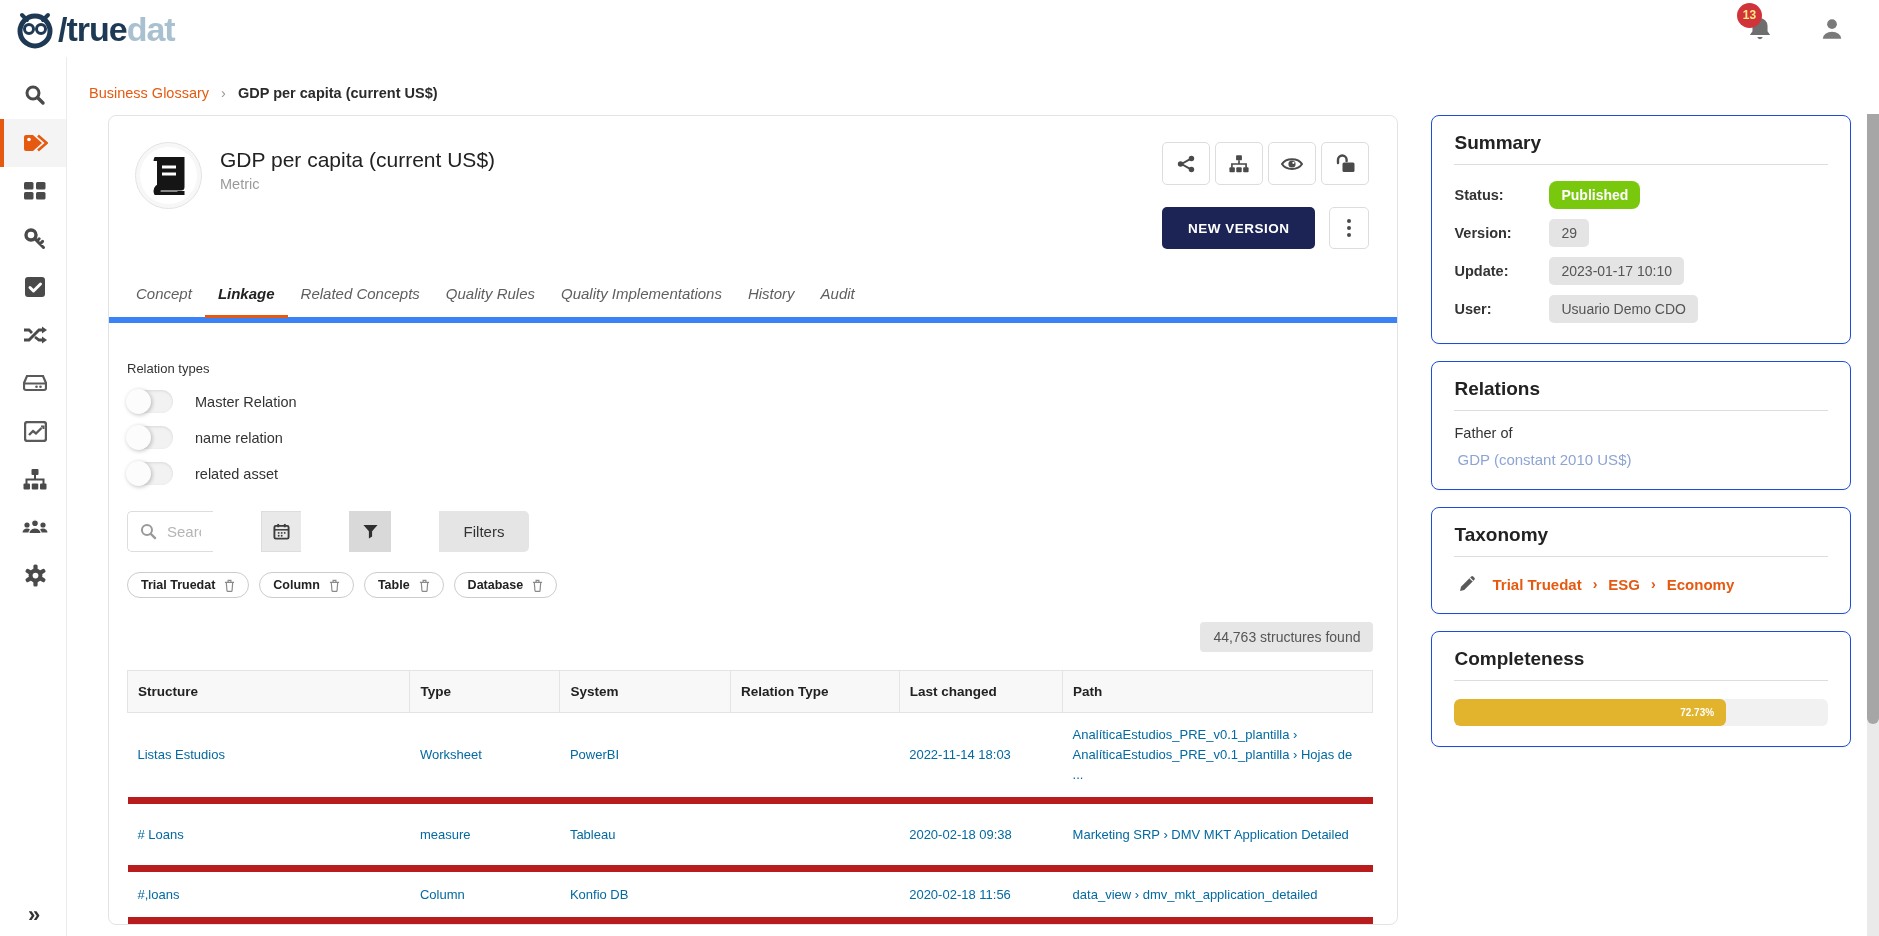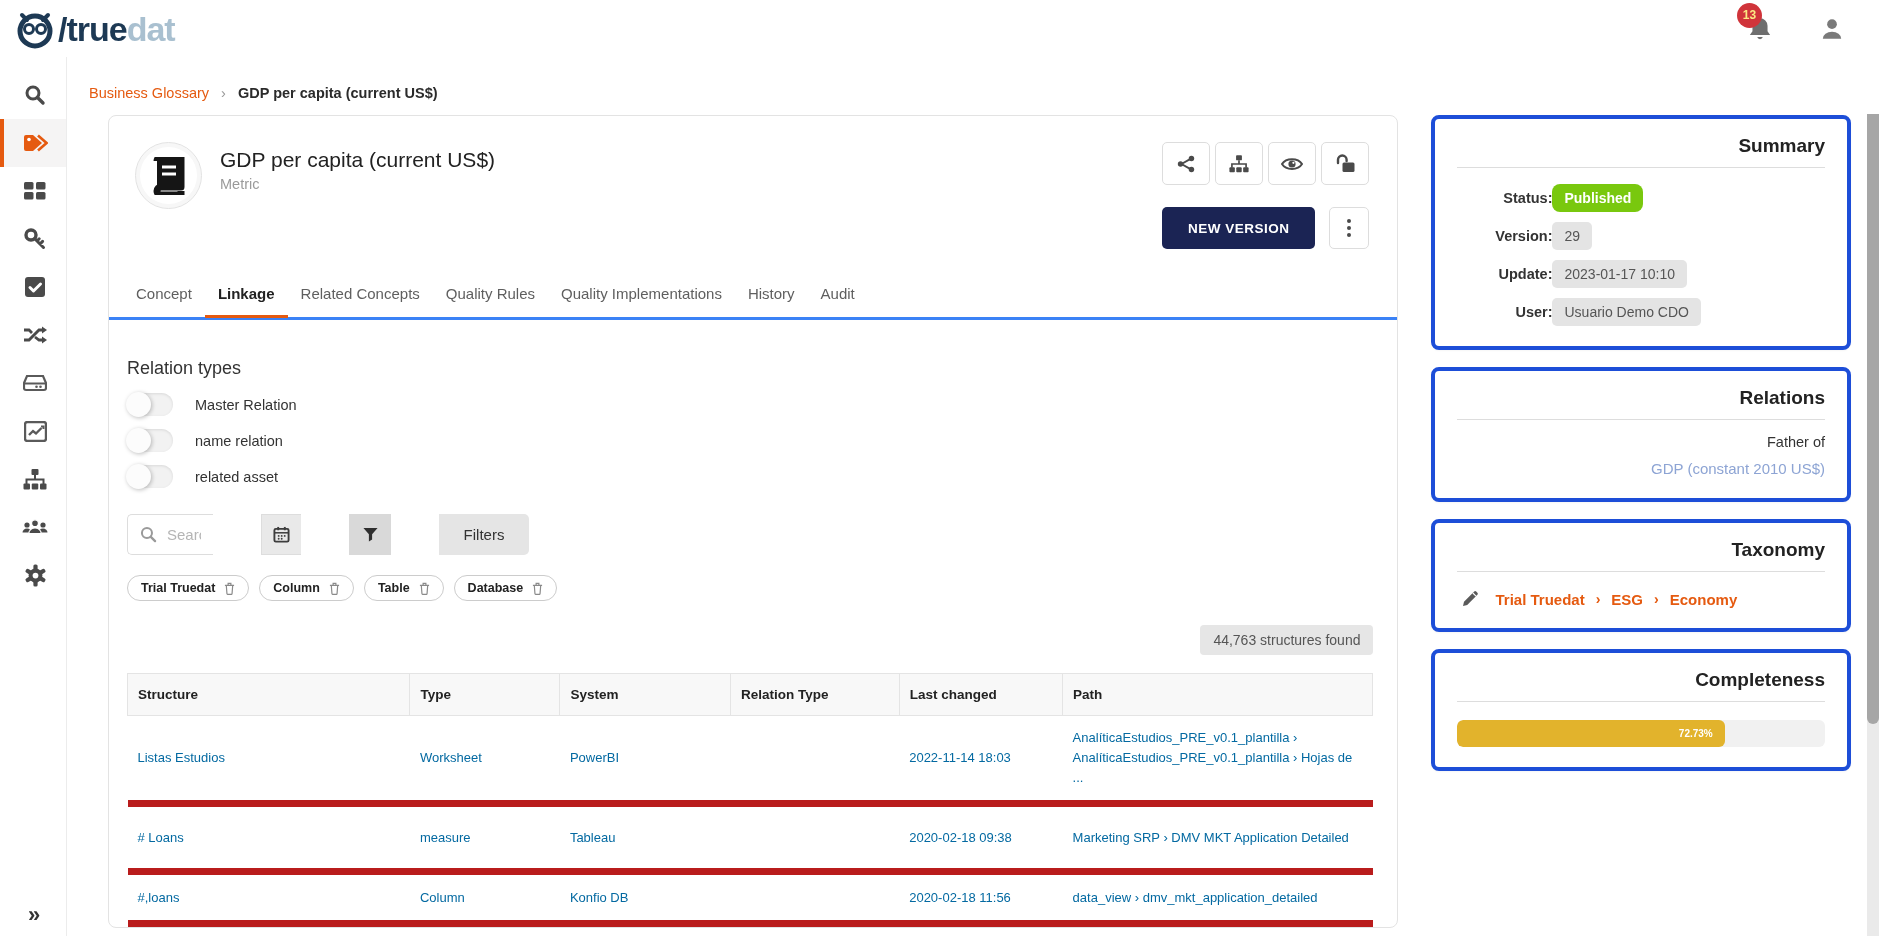--- a/index.html
+++ b/index.html
@@ -52,27 +52,27 @@
   .iconbtn { width:48px; height:43px; border:1px solid #ddd; border-radius:5px; background:#fff;
     display:flex; align-items:center; justify-content:center; cursor:pointer; }
   .version-row { display:flex; gap:14px; }
   .btn-primary { background:#1b2454; color:#fff; border:none; border-radius:5px;
     font-size:13.5px; font-weight:bold; letter-spacing:0.5px; padding:0 26px; height:42px; cursor:pointer; }
   .btn-kebab { width:40px; height:42px; background:#fff; border:1px solid #ddd; border-radius:5px;
     cursor:pointer; display:flex; flex-direction:column; align-items:center; justify-content:center; gap:3px; }
   .btn-kebab i { width:4px; height:4px; border-radius:50%; background:#4a4a4a; }
 
   
-  .tabs { display:flex; margin-top:26px; border-bottom:3px solid #3b82f6; padding:0 14px; }
+  .tabs { display:flex; margin-top:26px; border-bottom:6px solid #3b82f6; padding:0 14px;font-style:italic; }
   .tab { font-size:15px; color:#5f5f5f; padding:10px 13px 13px; cursor:pointer; white-space:nowrap; }
   .tab.active { color:#222; font-weight:bold; border-bottom:3px solid #e55a10; margin-bottom:-1px; }
 
   
   .linkage { padding:38px 24px 0 18px; }
-  .rel-label { font-size:18px; color:#333; margin-left:0px; }
+  .rel-label { font-size:13px; color:#333; margin-left:0px; }
   .toggles { margin-top:14px; display:flex; flex-direction:column; gap:13px; }
   .toggle-row { display:flex; align-items:center; gap:22px; }
   .toggle { width:46px; height:23px; background:#f2f2f2; border-radius:12px; position:relative;
     box-shadow:inset 0 1px 3px rgba(0,0,0,0.10); cursor:pointer; flex:0 0 auto; }
   .toggle .knob { position:absolute; left:-1px; top:-1px; width:25px; height:25px; background:#fcfcfc;
     border-radius:50%; box-shadow:1px 1px 4px rgba(0,0,0,0.25); }
   .toggle-label { font-size:14.5px; color:#333; }
 
   .searchbar { display:flex; margin-top:26px; width:402px; height:41px;gap:48px; }
   .search-input-wrap { flex:1; border:1px solid #ddd; border-right:none; border-radius:5px 0 0 5px;
@@ -98,22 +98,22 @@
     font-size:13.5px; text-align:left; font-weight:bold; color:#222; padding:13px 10px; }
   table.structures thead th:first-child { border-left:1px solid #e4e4e4; }
   table.structures tbody td { border-bottom:7px solid #b91c1c; font-size:13px; color:#0369a1;
     padding:12px 10px; vertical-align:middle; line-height:1.55; word-wrap:break-word; }
   table.structures tbody tr { cursor:pointer; }
   col.c-structure { width:273px; } col.c-type { width:145px; } col.c-system { width:165px; }
   col.c-reltype { width:163px; } col.c-changed { width:158px; } col.c-path { width:300px; }
 
   
   .right-col { width:420px; margin-left:33px; display:flex; flex-direction:column; gap:17px; }
-  .panel { border:4px solid #1d4ed8; border-radius:8px; background:#fff; padding:16px 22px 20px;
-    box-shadow:0 1px 2px rgba(0,0,0,0.04);text-align:right; }
+  .panel { border:1px solid #1d4ed8; border-radius:8px; background:#fff; padding:16px 22px 20px;
+    box-shadow:0 1px 2px rgba(0,0,0,0.04); }
   .panel h3 { font-size:19px; color:#222; padding-bottom:10px; border-bottom:1px solid #ddd; font-weight:bold; }
   .summary-grid { margin-top:16px; display:flex; flex-direction:column; gap:10px; }
   .sum-row { display:flex; align-items:center; }
   .sum-label { width:95px; font-size:14.5px; font-weight:bold; color:#333; }
   .badge-pill { border-radius:5px; padding:6px 12px; font-size:14px; }
   .badge-green { background:#79c80e; color:#fff; font-weight:bold;border-radius:8px; }
   .badge-gray { background:#e4e4e4; color:#555; }
   .relations-body { margin-top:14px; }
   .father-of { font-size:14.5px; color:#333; }
   .rel-link { display:inline-block; margin-top:10px; margin-left:3px; color:#8da4d4; font-size:15px; cursor:pointer; }

